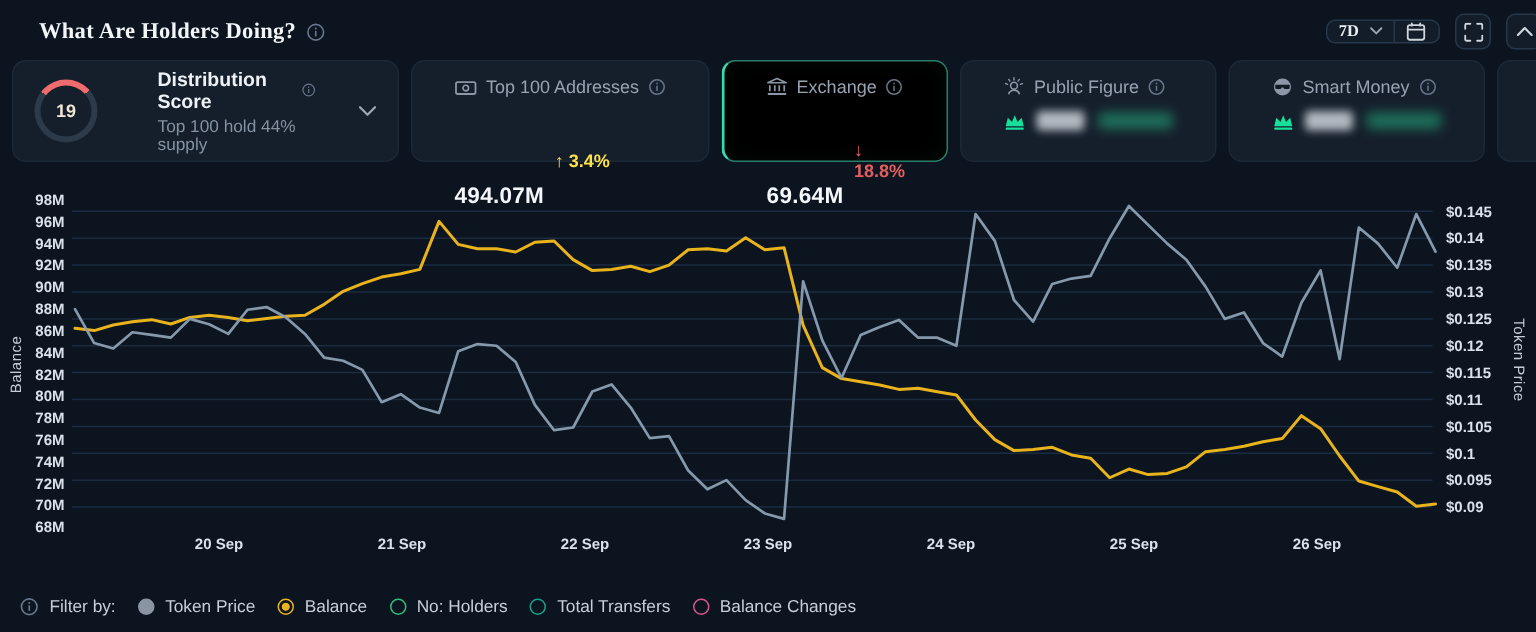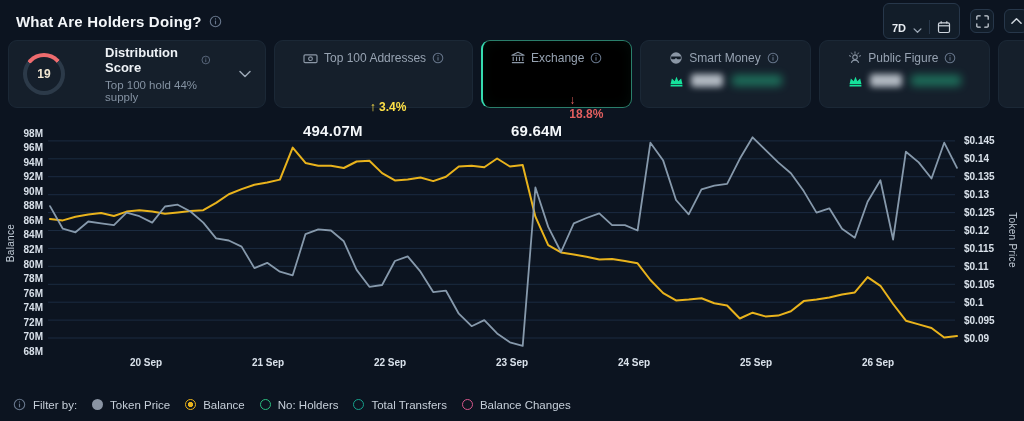--- a/index.html
+++ b/index.html
@@ -1,24 +1,24 @@
 <!DOCTYPE html>
 <html><head>
 <meta charset="utf-8">
 <style>
   * { margin:0; padding:0; box-sizing:border-box; }
   body { background:#0c1420; font-family:"Liberation Sans","DejaVu Sans",sans-serif; }
   .app { position:relative; width:1024px; height:421px; background:#0c1420; overflow:hidden; }
 
   
-  .header { position:absolute; top:0; left:2px; right:0; height:34px; display:flex; align-items:center; justify-content:space-between; padding:8px 6px 0 14px; }
+  .header { position:absolute; top:0; left:12px; right:0; height:34px; display:flex; align-items:center; justify-content:space-between; padding:8px 6px 0 14px;font-family:Liberation Serif, serif; }
   .title-wrap { display:flex; align-items:center; gap:7px; }
   .page-title { font-size:15px; font-weight:bold; color:#f3f6f9; letter-spacing:.2px; }
   .header-right { display:flex; align-items:center; gap:10px; }
-  .range-pill { display:flex; align-items:flex-end; gap:7px; background:#121d29; border:1px solid #27374a; border-radius:6px; padding:4px 8px; cursor:pointer; height:36px; }
+  .range-pill { display:flex; align-items:center; gap:7px; background:#121d29; border:1px solid #27374a; border-radius:6px; padding:4px 8px; cursor:pointer; height:16px; }
   .range-label { font-size:11px; font-weight:bold; color:#e8edf2; }
   .vsep { width:1px; height:14px; background:#27374a; }
   .sq-btn { display:flex; align-items:center; justify-content:center; width:24px; height:24px; background:#121d29; border:1px solid #27374a; border-radius:6px; cursor:pointer; }
   .sq-btn.clip { margin-right:-10px; }
 
   
   .cards { position:absolute; top:40px; left:8px; right:8px; height:68px; display:flex; gap:8px; }
   .card { background:#151f2b; border:1px solid #1b2836; border-radius:9px; padding:10px 28px; position:relative; }
   .card.selected { background:#000000; border:1px solid #2a7f6b; border-left:2px solid #36dcb0; box-shadow:inset 0 0 14px rgba(46,204,160,.06); }
   .card-title-row { display:flex; align-items:center; gap:6px; }
@@ -151,51 +151,51 @@
             <rect x="6.4" y="6" width="1.2" height="4" fill="#66758a"></rect>
             <rect x="6.4" y="3.6" width="1.2" height="1.3" fill="#66758a"></rect>
           </svg>
       </div>
       <div class="card-value-row">
         <span class="card-value">69.64M</span>
         <span class="card-change down">↓ 18.8%</span>
       </div>
     </div>
 
-    <div class="card card-c4">
-      <div class="card-title-row">
-        <svg class="icon" width="14" height="14" viewBox="0 0 16 16">
-            <circle cx="8" cy="8" r="6.5" fill="#8b97a6"></circle>
-            <path d="M2.5 6.2h11v2.4a1 1 0 0 1-1 .9H10a1.4 1.4 0 0 1-1.3-1.2h-1.4A1.4 1.4 0 0 1 6 9.5H3.5a1 1 0 0 1-1-.9z" fill="#101a25"></path>
-          </svg>
-        <span class="card-title">Smart Money</span>
-        <svg class="icon" width="12" height="12" viewBox="0 0 14 14">
-            <circle cx="7" cy="7" r="5.6" fill="none" stroke="#66758a" stroke-width="1.2"></circle>
-            <rect x="6.4" y="6" width="1.2" height="4" fill="#66758a"></rect>
-            <rect x="6.4" y="3.6" width="1.2" height="1.3" fill="#66758a"></rect>
-          </svg>
-      </div>
-      <div class="card-value-row">
-        <svg class="icon" width="15" height="12" viewBox="0 0 16 13">
-            <path d="M1.5 10L3 3.8l3 3L8 2l2 4.8 3-3L14.5 10z" fill="#15e29b"></path>
-            <rect x="1.5" y="10.8" width="13" height="1.7" rx=".6" fill="#15e29b"></rect>
-          </svg>
-        <span class="blur-val"></span>
-        <span class="blur-pct"></span>
-      </div>
-    </div>
-
     <div class="card card-c5">
       <div class="card-title-row">
         <svg class="icon" width="14" height="14" viewBox="0 0 16 16">
             <circle cx="8" cy="7" r="2.6" fill="none" stroke="#8b97a6" stroke-width="1.2"></circle>
             <path d="M3.8 13.5a4.4 4.4 0 0 1 8.4 0" fill="none" stroke="#8b97a6" stroke-width="1.2"></path>
             <path d="M8 1v1.6M4 2.2l.9 1.3M12 2.2l-.9 1.3M1.6 5.4l1.5.6M14.4 5.4l-1.5.6" stroke="#8b97a6" stroke-width="1.1" stroke-linecap="round"></path>
           </svg>
         <span class="card-title">Public Figure</span>
+        <svg class="icon" width="12" height="12" viewBox="0 0 14 14">
+            <circle cx="7" cy="7" r="5.6" fill="none" stroke="#66758a" stroke-width="1.2"></circle>
+            <rect x="6.4" y="6" width="1.2" height="4" fill="#66758a"></rect>
+            <rect x="6.4" y="3.6" width="1.2" height="1.3" fill="#66758a"></rect>
+          </svg>
+      </div>
+      <div class="card-value-row">
+        <svg class="icon" width="15" height="12" viewBox="0 0 16 13">
+            <path d="M1.5 10L3 3.8l3 3L8 2l2 4.8 3-3L14.5 10z" fill="#15e29b"></path>
+            <rect x="1.5" y="10.8" width="13" height="1.7" rx=".6" fill="#15e29b"></rect>
+          </svg>
+        <span class="blur-val"></span>
+        <span class="blur-pct"></span>
+      </div>
+    </div>
+
+    <div class="card card-c4">
+      <div class="card-title-row">
+        <svg class="icon" width="14" height="14" viewBox="0 0 16 16">
+            <circle cx="8" cy="8" r="6.5" fill="#8b97a6"></circle>
+            <path d="M2.5 6.2h11v2.4a1 1 0 0 1-1 .9H10a1.4 1.4 0 0 1-1.3-1.2h-1.4A1.4 1.4 0 0 1 6 9.5H3.5a1 1 0 0 1-1-.9z" fill="#101a25"></path>
+          </svg>
+        <span class="card-title">Smart Money</span>
         <svg class="icon" width="12" height="12" viewBox="0 0 14 14">
             <circle cx="7" cy="7" r="5.6" fill="none" stroke="#66758a" stroke-width="1.2"></circle>
             <rect x="6.4" y="6" width="1.2" height="4" fill="#66758a"></rect>
             <rect x="6.4" y="3.6" width="1.2" height="1.3" fill="#66758a"></rect>
           </svg>
       </div>
       <div class="card-value-row">
         <svg class="icon" width="15" height="12" viewBox="0 0 16 13">
             <path d="M1.5 10L3 3.8l3 3L8 2l2 4.8 3-3L14.5 10z" fill="#15e29b"></path>
             <rect x="1.5" y="10.8" width="13" height="1.7" rx=".6" fill="#15e29b"></rect>

